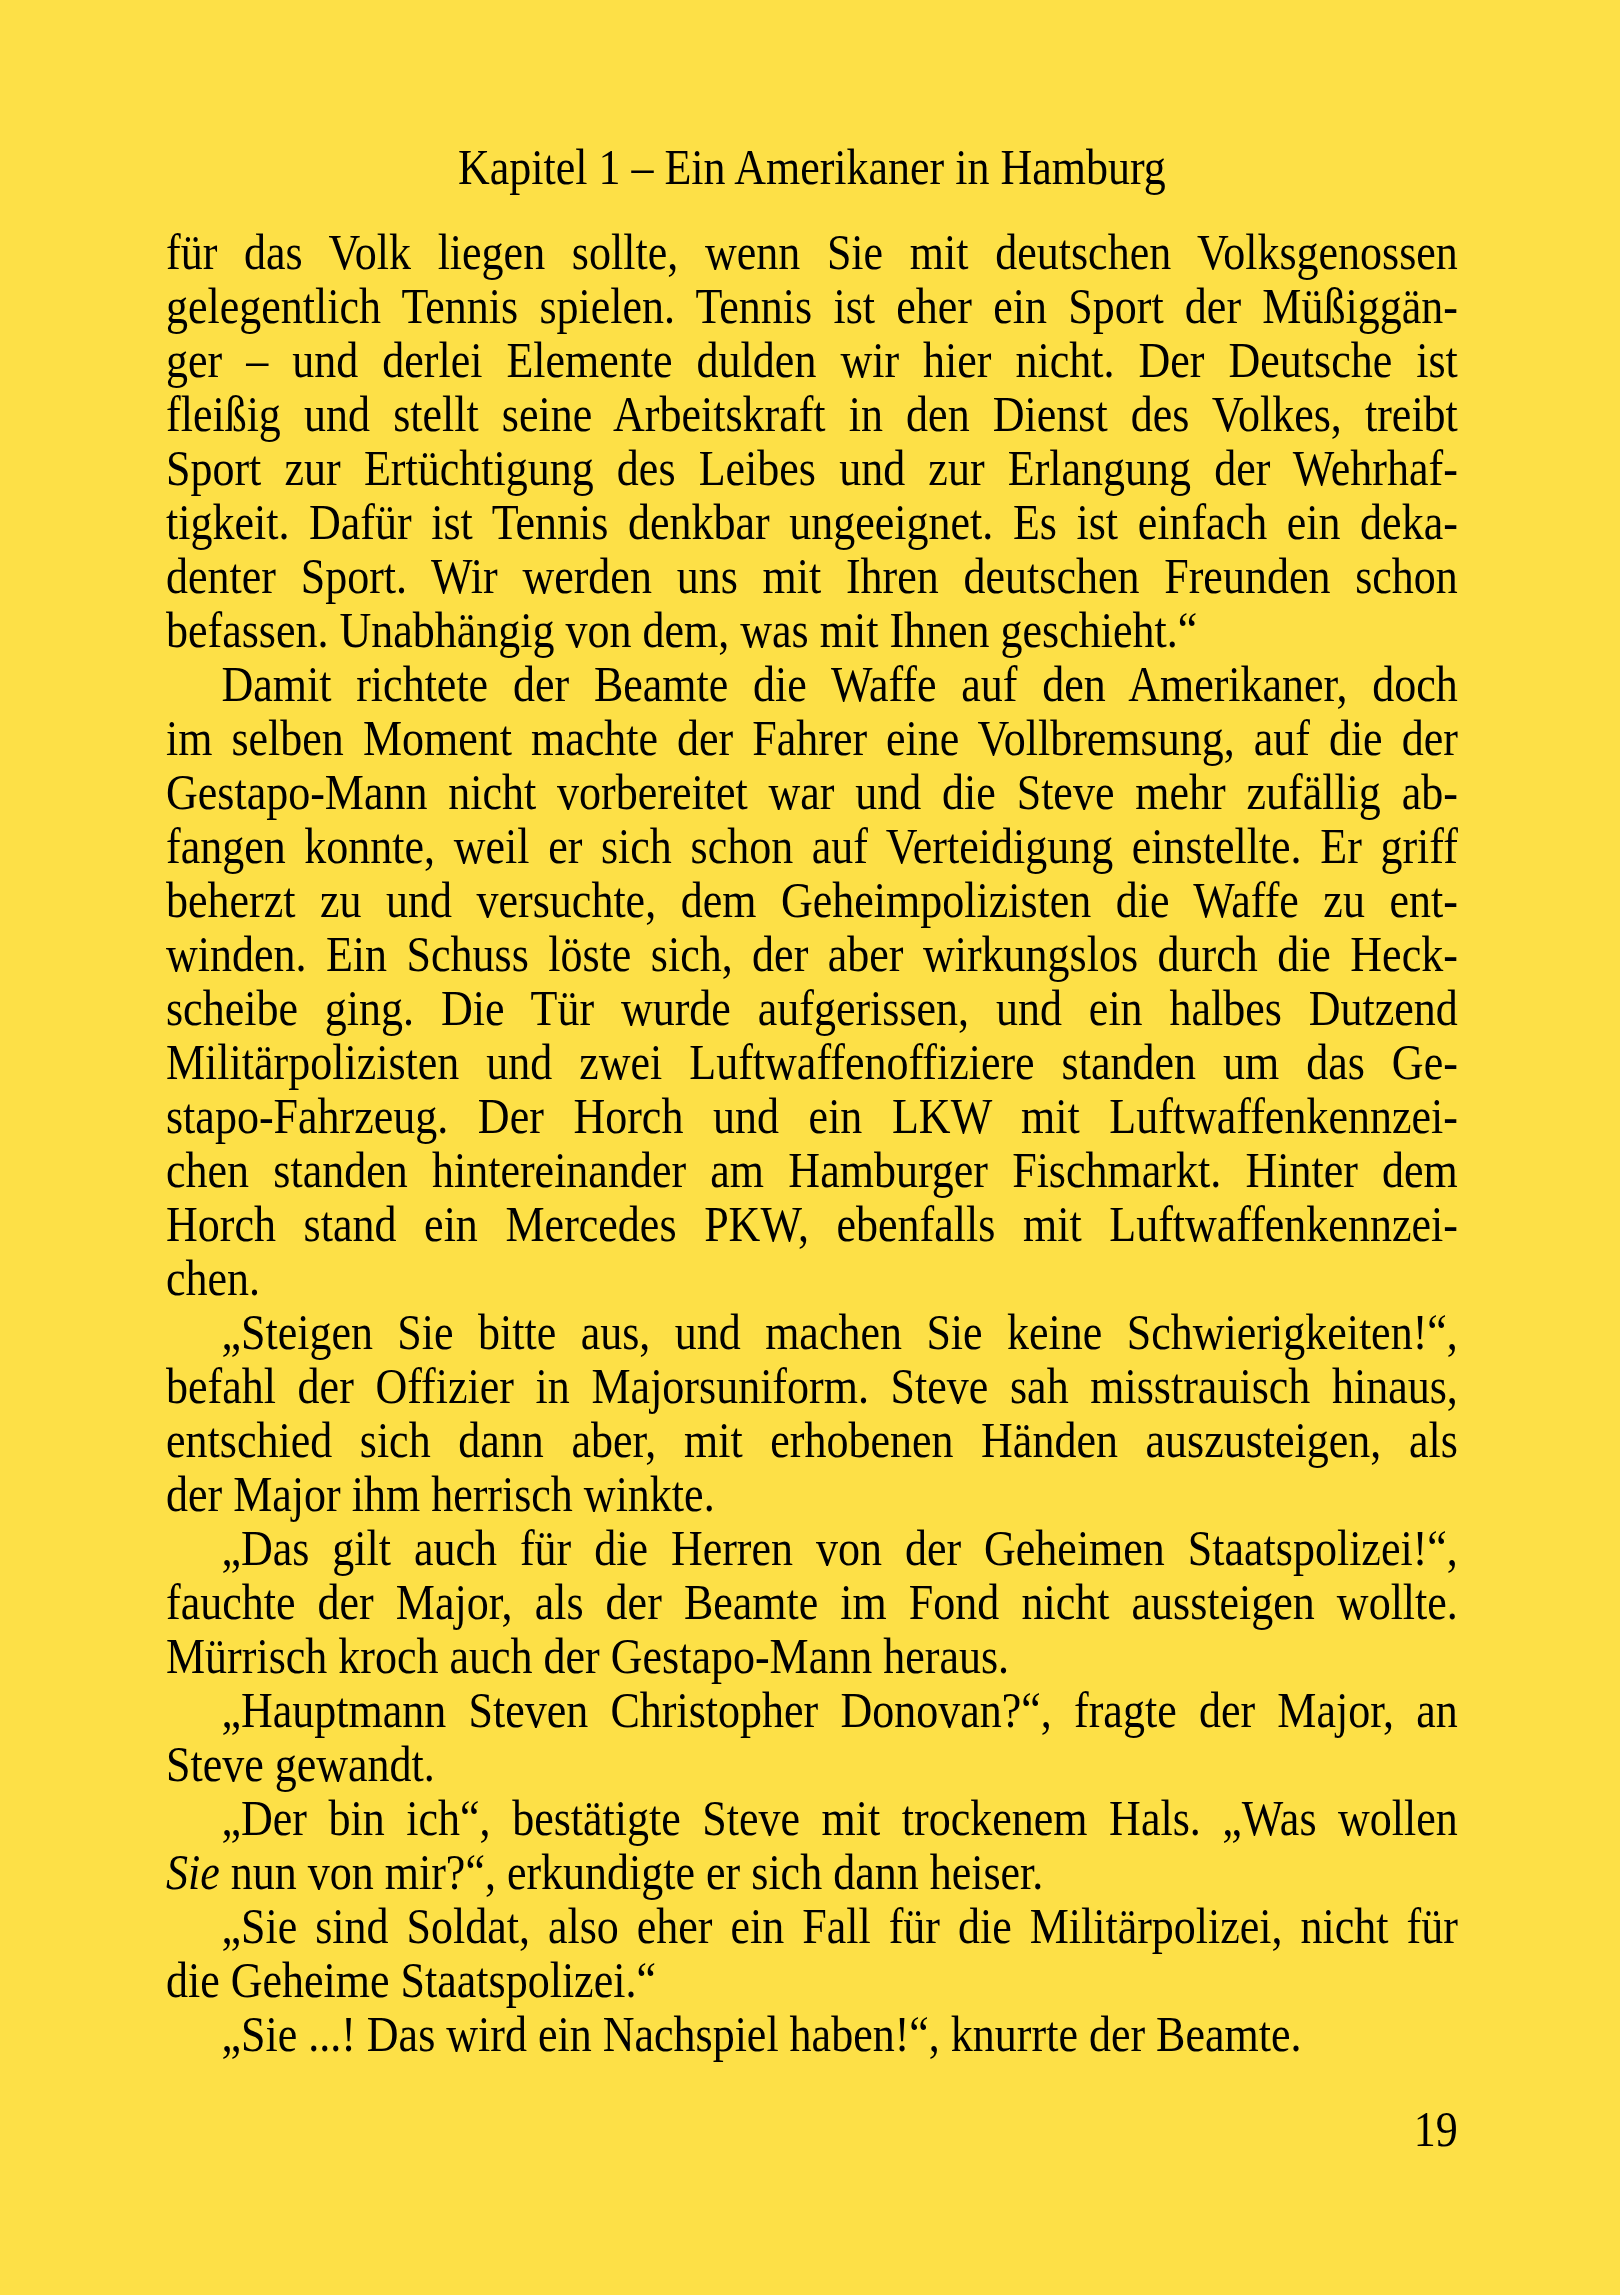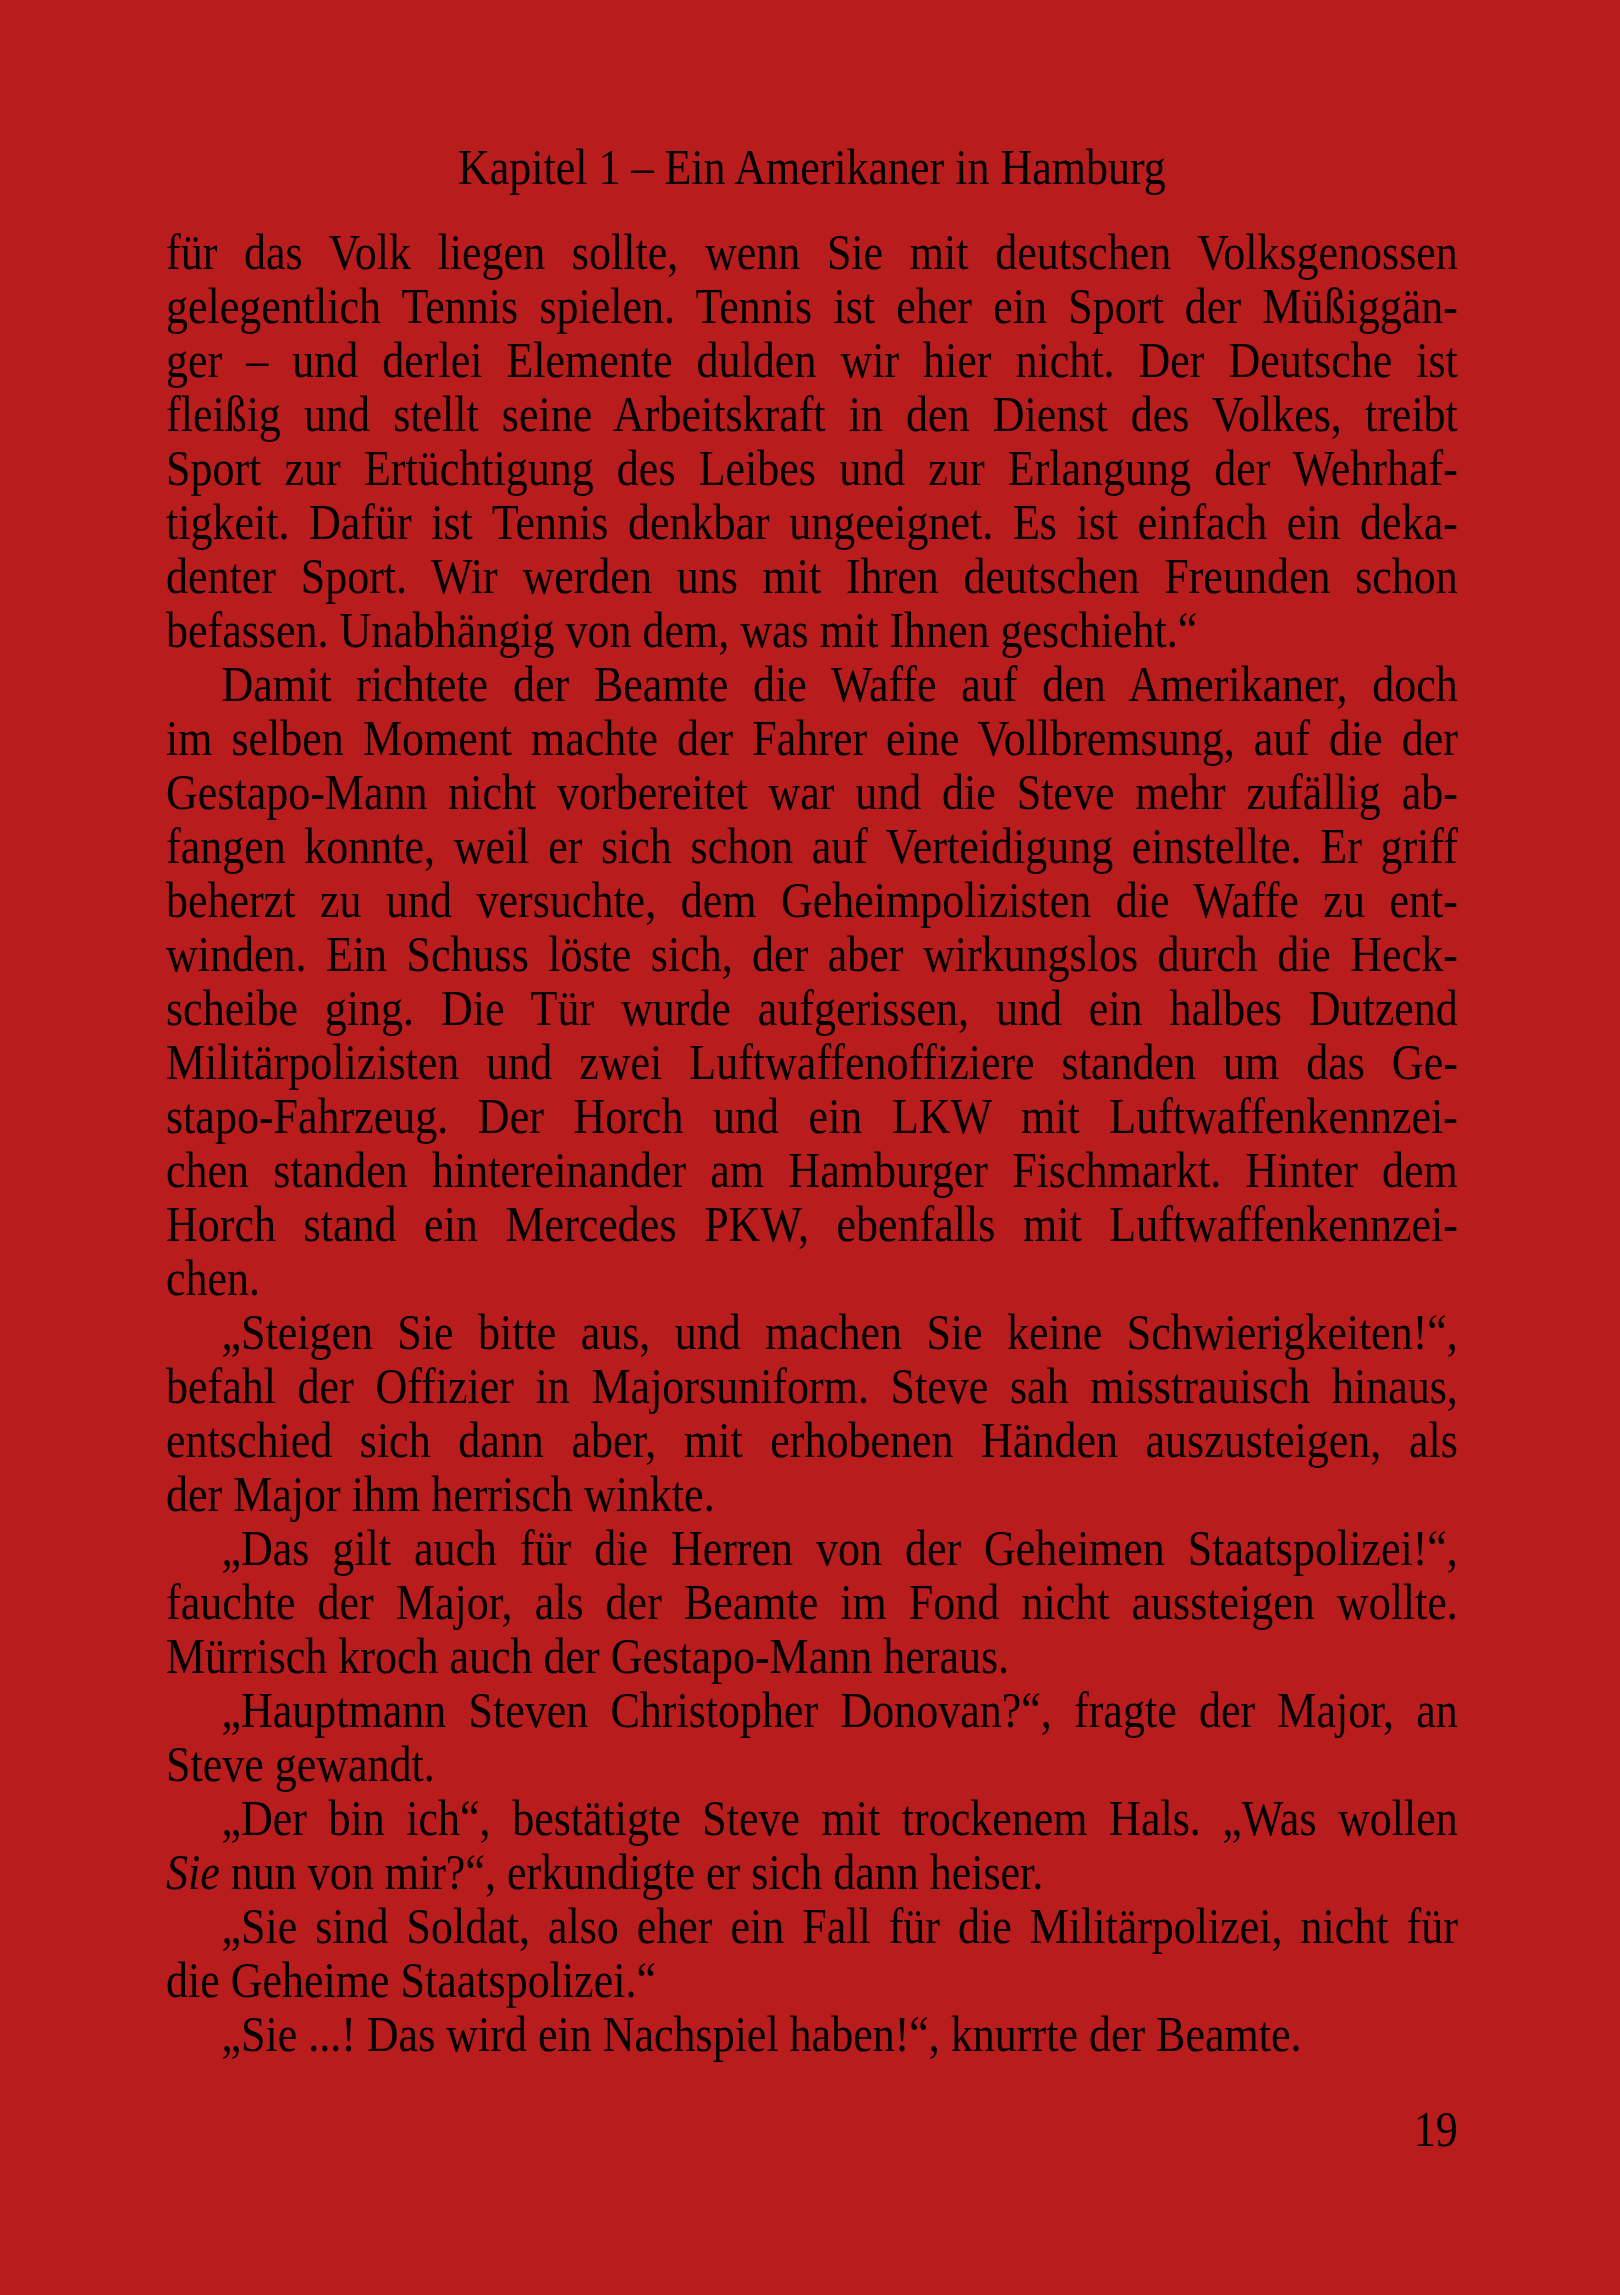--- a/index.html
+++ b/index.html
@@ -7,21 +7,21 @@
     padding: 0;
     width: 1620px;
     height: 2295px;
     background: #ffffff;
     overflow: hidden;
   }
   .page {
     position: relative;
     width: 1620px;
     height: 2295px;
-    background: #b91c1c;
+    background: #fde047;
     color: #000000;
     font-family: "Liberation Serif", "DejaVu Serif", serif;
   }
   
   .squeeze {
     position: absolute;
     left: 166px;
     width: 1468px;
     transform: scaleX(0.88);
     transform-origin: top left;

